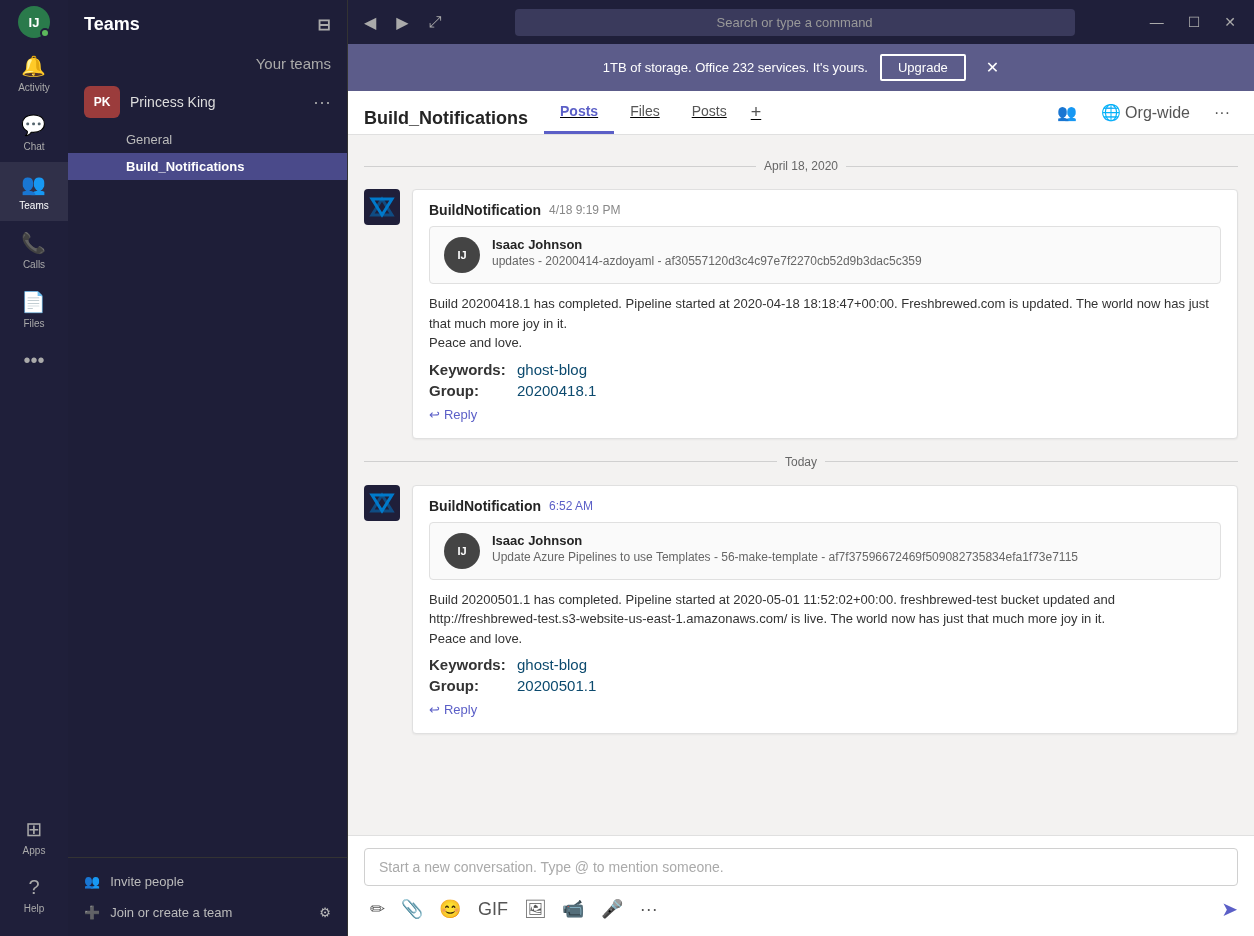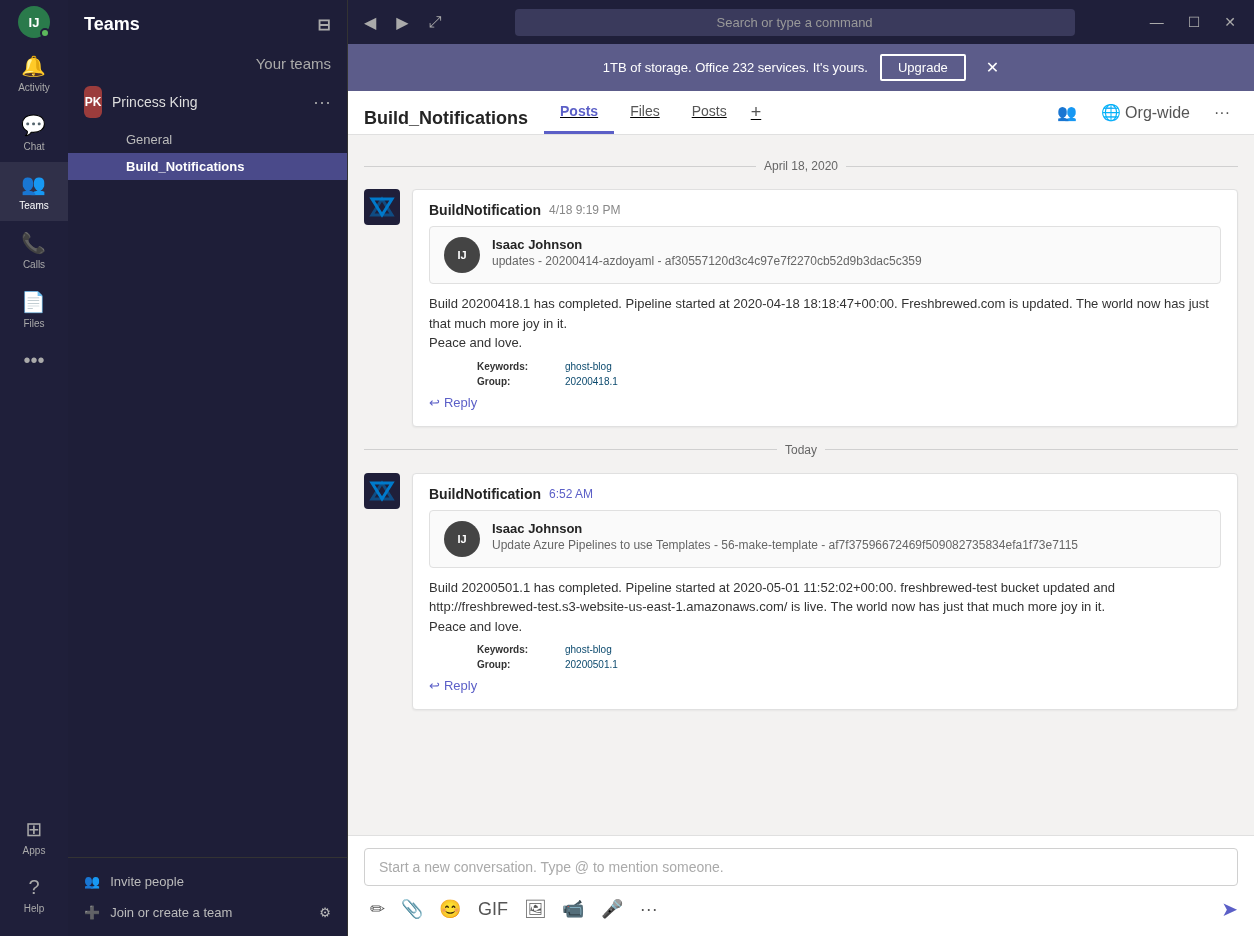--- a/index.html
+++ b/index.html
@@ -88,21 +88,21 @@
       text-align: right;
     }
     .team-item {
       display: flex;
       align-items: center;
       padding: 8px 16px;
       cursor: pointer;
       gap: 10px;
     }
     .team-avatar {
-      width: 18px;
+      width: 36px;
       height: 32px;
       border-radius: 6px;
       background: #9b3c3c;
       display: flex;
       align-items: center;
       justify-content: center;
       font-size: 12px;
       font-weight: bold;
       color: #fff;
       flex-shrink: 0;
@@ -377,26 +377,25 @@
       color: #666;
       margin-top: 2px;
     }
     .message-body {
       font-size: 13px;
       color: #333;
       line-height: 1.5;
       margin-bottom: 8px;
     }
     .message-meta {
-      font-size: 10px;
+      font-size: 15px;
       color: #333;
       display: grid;
       grid-template-columns: 80px 1fr;
       gap: 4px 8px;
-      margin-left: 48px;
     }
     .meta-label { font-weight: 600; }
     .meta-value { color: #0c4a6e; }
 
     .reply-btn {
       background: none;
       border: none;
       color: #5b5fc7;
       cursor: pointer;
       font-size: 13px;

